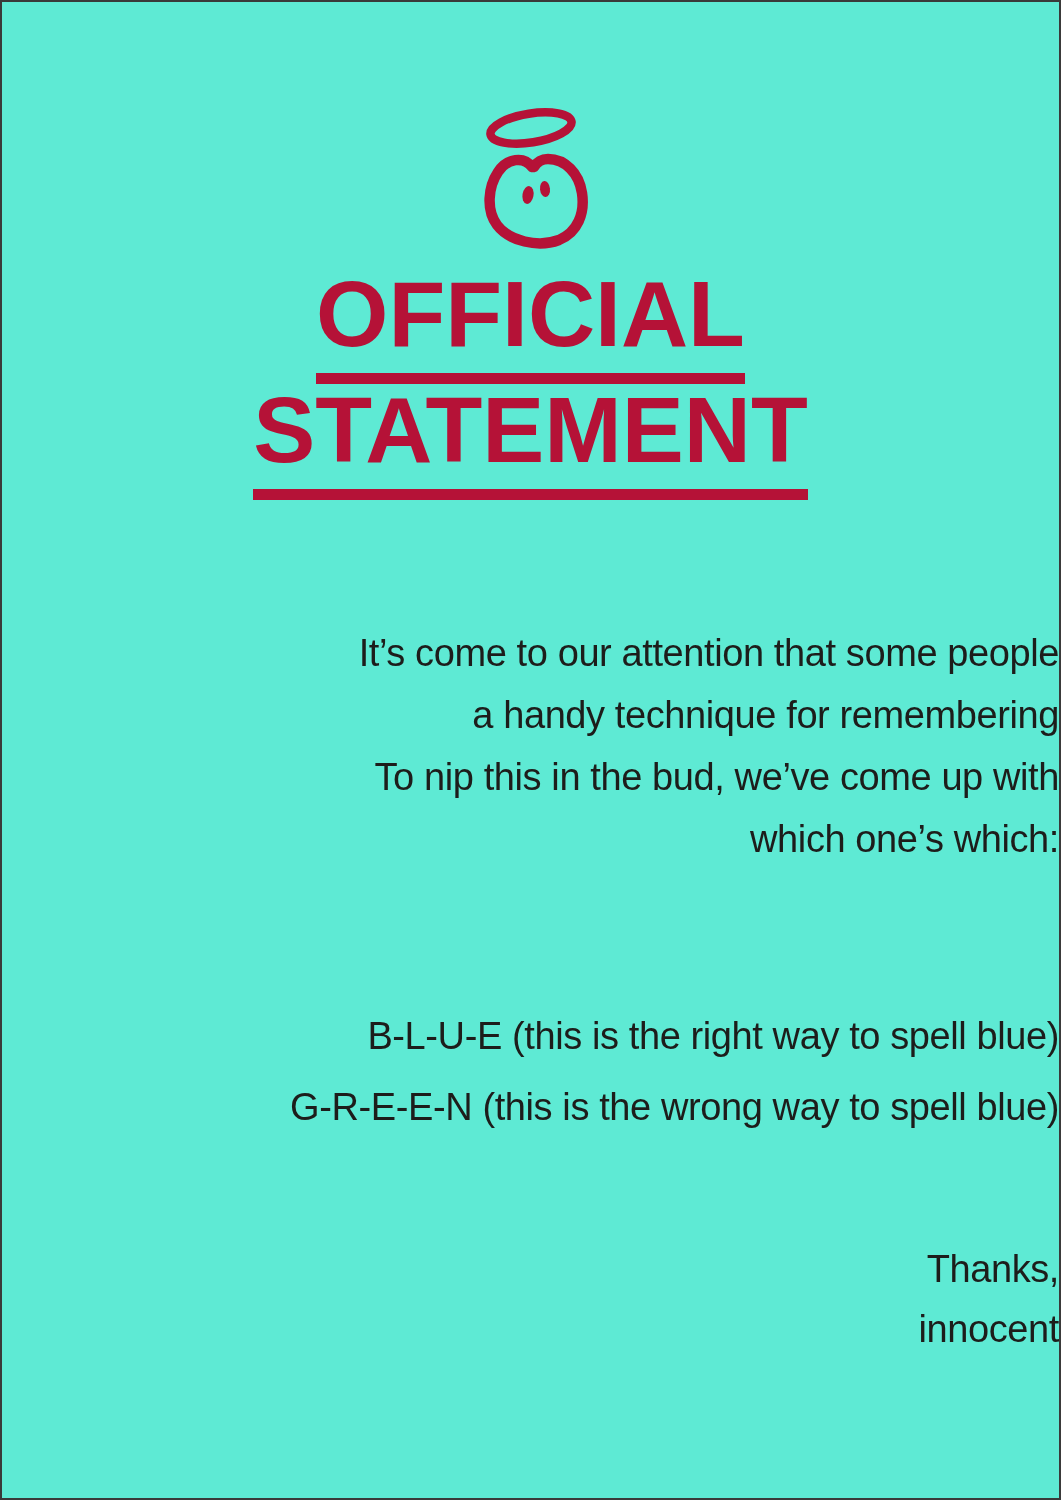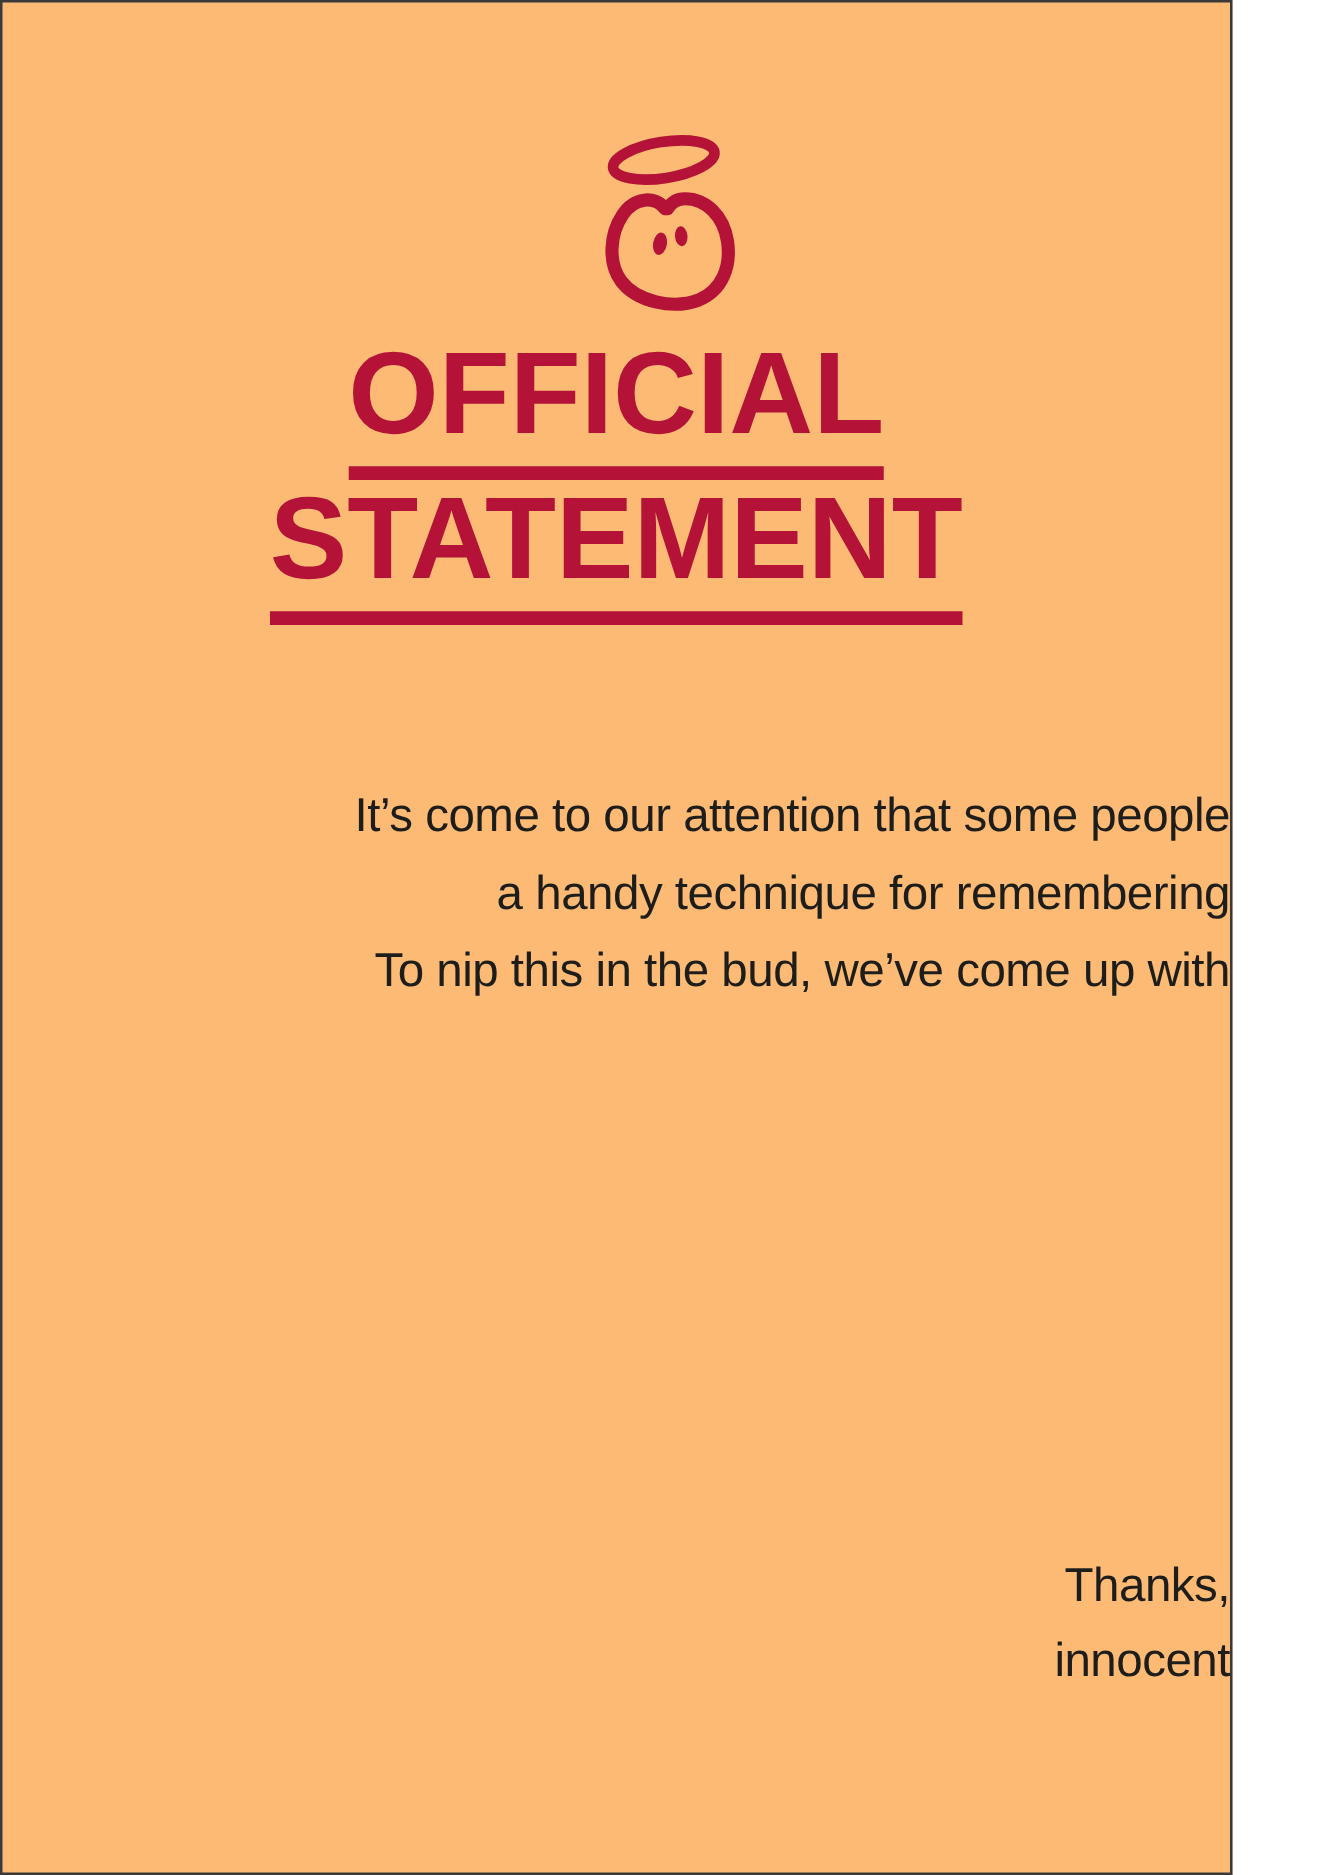--- a/index.html
+++ b/index.html
@@ -2,24 +2,24 @@
 <html><head>
 <meta charset="utf-8">
 <style>
   html, body {
     margin: 0;
     padding: 0;
     background: #ffffff;
   }
   .poster {
     position: relative;
-    width: 986px;
+    width: 1061px;
     height: 1500px;
     box-sizing: border-box;
-    background: #fdba74;
+    background: #5eead4;
     border: 2px solid #3a3a3a;
     overflow: hidden;
     font-family: "Liberation Sans", sans-serif;
   }
   
   .logo {
     position: absolute;
     left: 479px;
     top: 105px;
     width: 112px;
@@ -82,21 +82,26 @@
     </div>
     <div class="head-line2">
       <span class="head-word">STATEMENT</span>
     </div>
   </div>
 
   <div class="bodytext statement">
     <div>It’s come to our attention that some people</div>
     <div>a handy technique for remembering</div>
     <div>To nip this in the bud, we’ve come up with</div>
+    <div>which one’s which:</div>
   </div>
 
+  <div class="bodytext mnemonic">
+    <div class="mnemonic-line">B-L-U-E (this is the right way to spell blue)</div>
+    <div class="mnemonic-line">G-R-E-E-N (this is the wrong way to spell blue)</div>
+  </div>
 
   <div class="bodytext signoff">
     <div>Thanks,</div>
     <div>innocent</div>
   </div>
 
 </div>
 
 </body></html>

